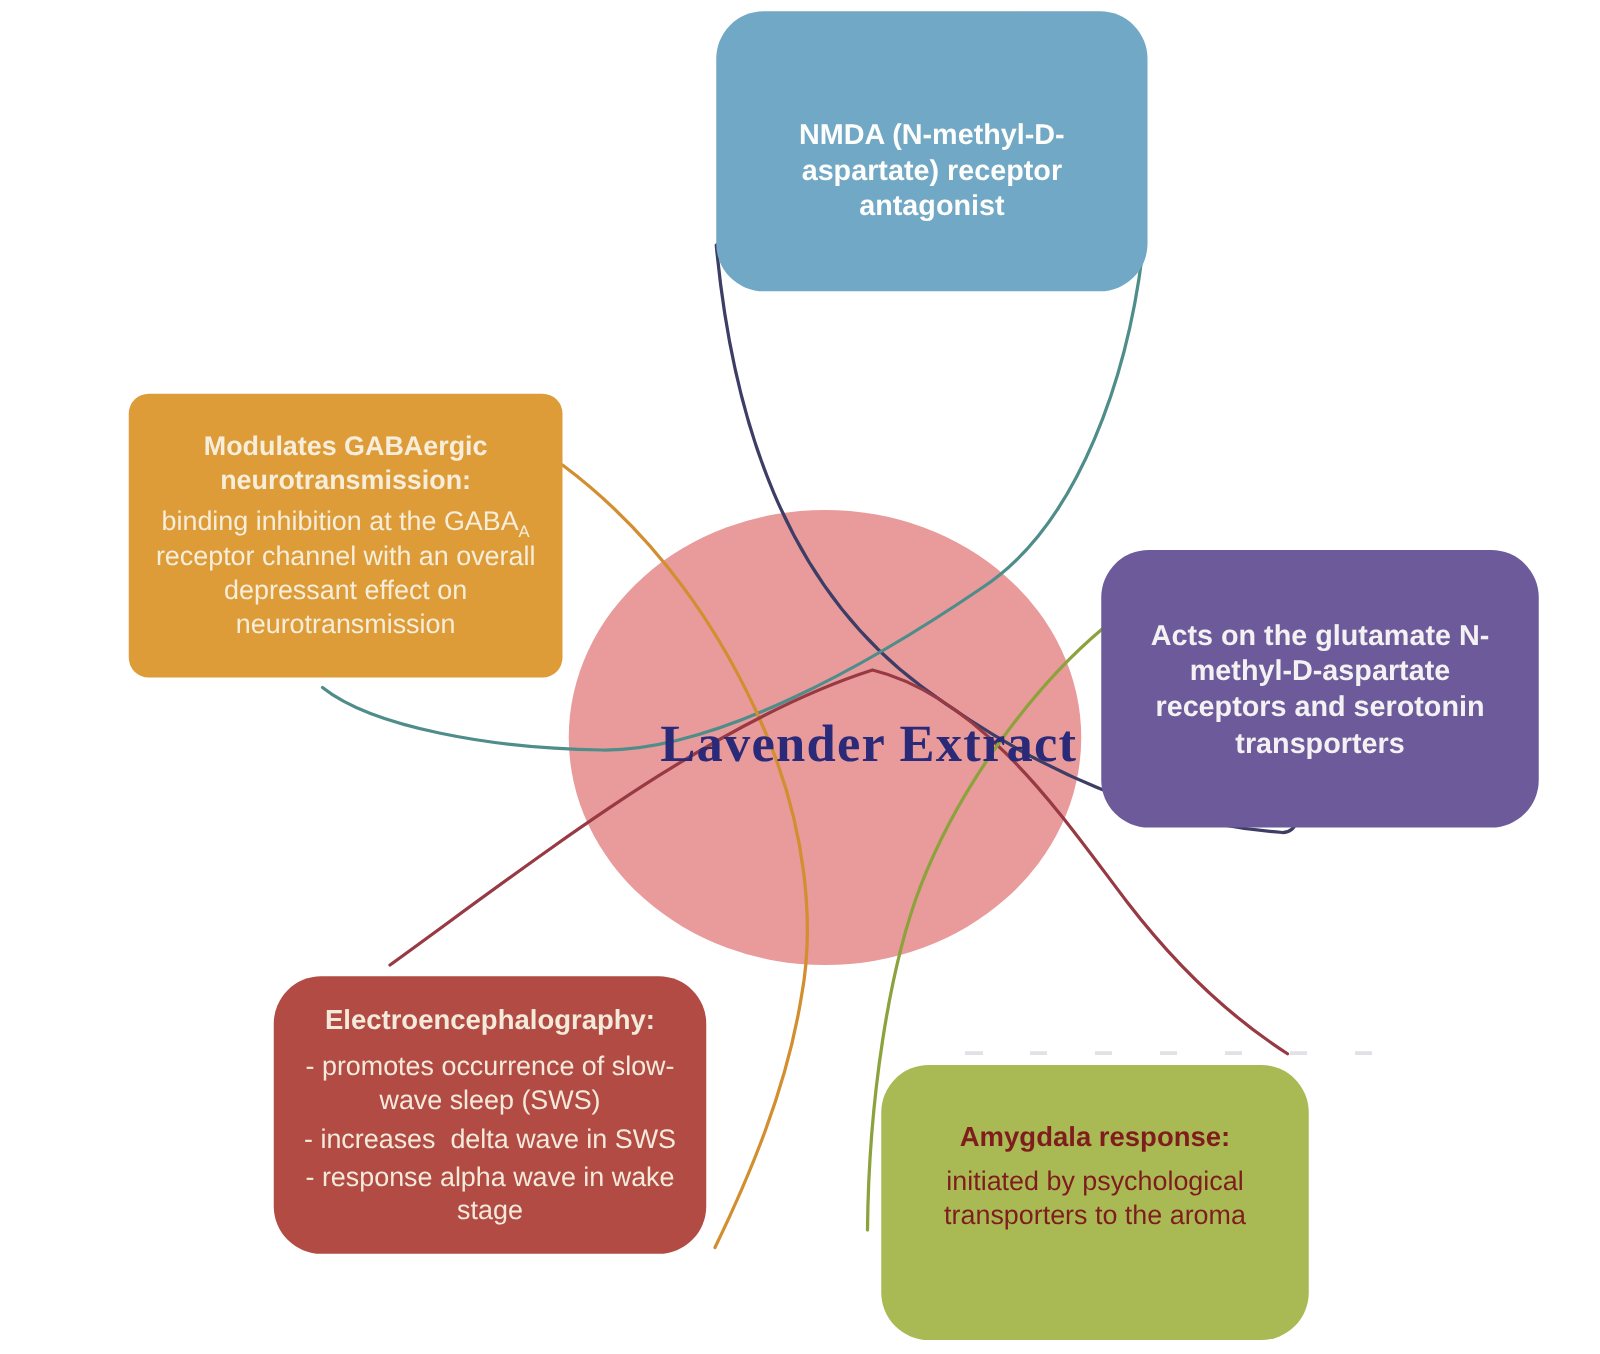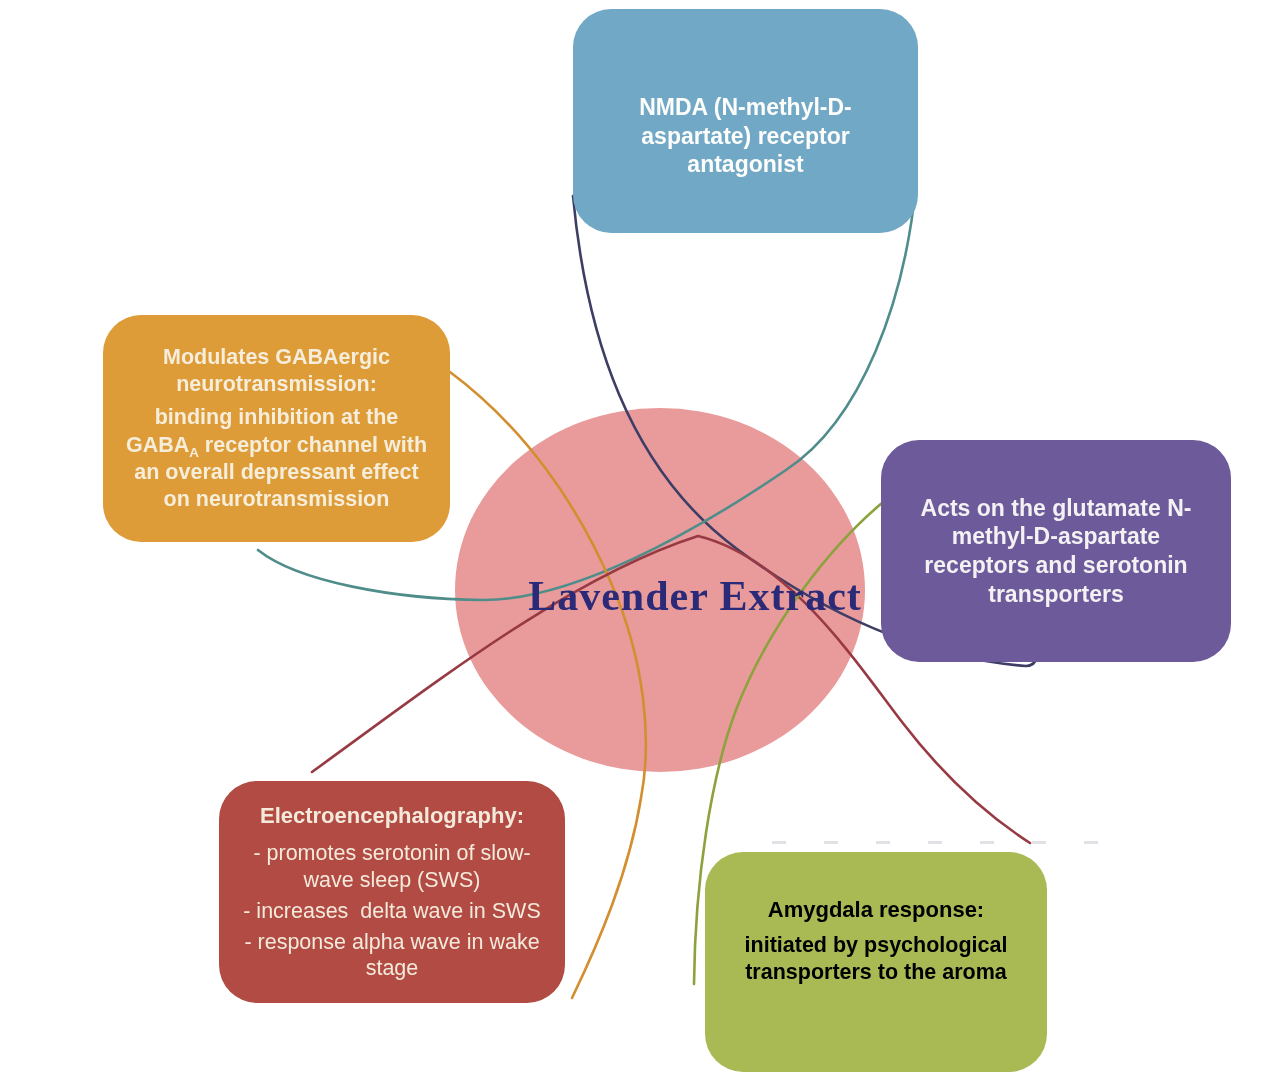--- a/index.html
+++ b/index.html
@@ -22,55 +22,56 @@
     display: flex;
     flex-direction: column;
     justify-content: center;
     align-items: center;
     text-align: center;
     box-sizing: border-box;
     padding: 18px 20px;
     color: #F7F2E6;
   }
   .node .title { font-weight: bold; }
-  .node .body { font-weight: bold; }
+  .node .body { font-weight: normal; }
 
   #node-nmda {
     left: 573px; top: 9px; width: 345px; height: 224px;
     background: #70A8C6;
     font-size: 23px; line-height: 1.24; font-weight: bold;
     color: #FDFDFB;
     justify-content: flex-start; padding-top: 84px;
   }
   #node-gaba {
     left: 103px; top: 315px; width: 347px; height: 227px;
     background: #DD9C38;
     font-size: 21.5px; line-height: 1.26;
     color: #F6EDDA;
+    border-radius: 16px;
   }
   #node-gaba .title { font-size: 21.5px; margin-bottom: 6px; }
   #node-glutamate {
     left: 881px; top: 440px; width: 350px; height: 222px;
     background: #6C5A9B;
     font-size: 23px; line-height: 1.24; font-weight: bold;
     color: #F4F1F3;
   }
   #node-eeg {
     left: 219px; top: 781px; width: 346px; height: 222px;
     background: #B14B43;
     font-size: 21.5px; line-height: 1.22;
     color: #F4EADC;
   }
   #node-eeg .title { font-size: 22px; margin-bottom: 6px; }
   #node-eeg .bullet { margin: 5px 0 0 0; white-space: pre-wrap; }
   #node-amygdala {
     left: 705px; top: 852px; width: 342px; height: 220px;
     background: #A9BA54;
     font-size: 21.5px; line-height: 1.26;
-    color: #000000;
+    color: #7f1d1d;
     justify-content: flex-start; padding-top: 44px;
   }
   #node-amygdala .title { font-size: 22px; margin-bottom: 8px; }
 
   #center-label {
     position: absolute;
     left: 455px; top: 572px;
     width: 410px;
     text-align: center;
     font-family: "Liberation Serif", serif;
@@ -118,21 +119,21 @@
     <div class="title">Modulates GABAergic neurotransmission:</div>
     <div class="body"><span>binding inhibition at the GABA</span><sub>A</sub><span> receptor channel with an overall depressant effect on neurotransmission</span></div>
   </div>
 
   <div class="node" id="node-glutamate">
     <div class="title">Acts on the glutamate N-methyl-D-aspartate receptors and serotonin transporters</div>
   </div>
 
   <div class="node" id="node-eeg">
     <div class="title">Electroencephalography:</div>
-    <p class="bullet">- promotes serotonin of slow-wave sleep (SWS)</p>
+    <p class="bullet">- promotes occurrence of slow-wave sleep (SWS)</p>
     <p class="bullet">- increases  delta wave in SWS</p>
     <p class="bullet">- response alpha wave in wake stage</p>
   </div>
 
   <div class="node" id="node-amygdala">
     <div class="title">Amygdala response:</div>
     <div class="body">initiated by psychological transporters to the aroma</div>
   </div>
 
   <div id="crop-artifact"></div>

